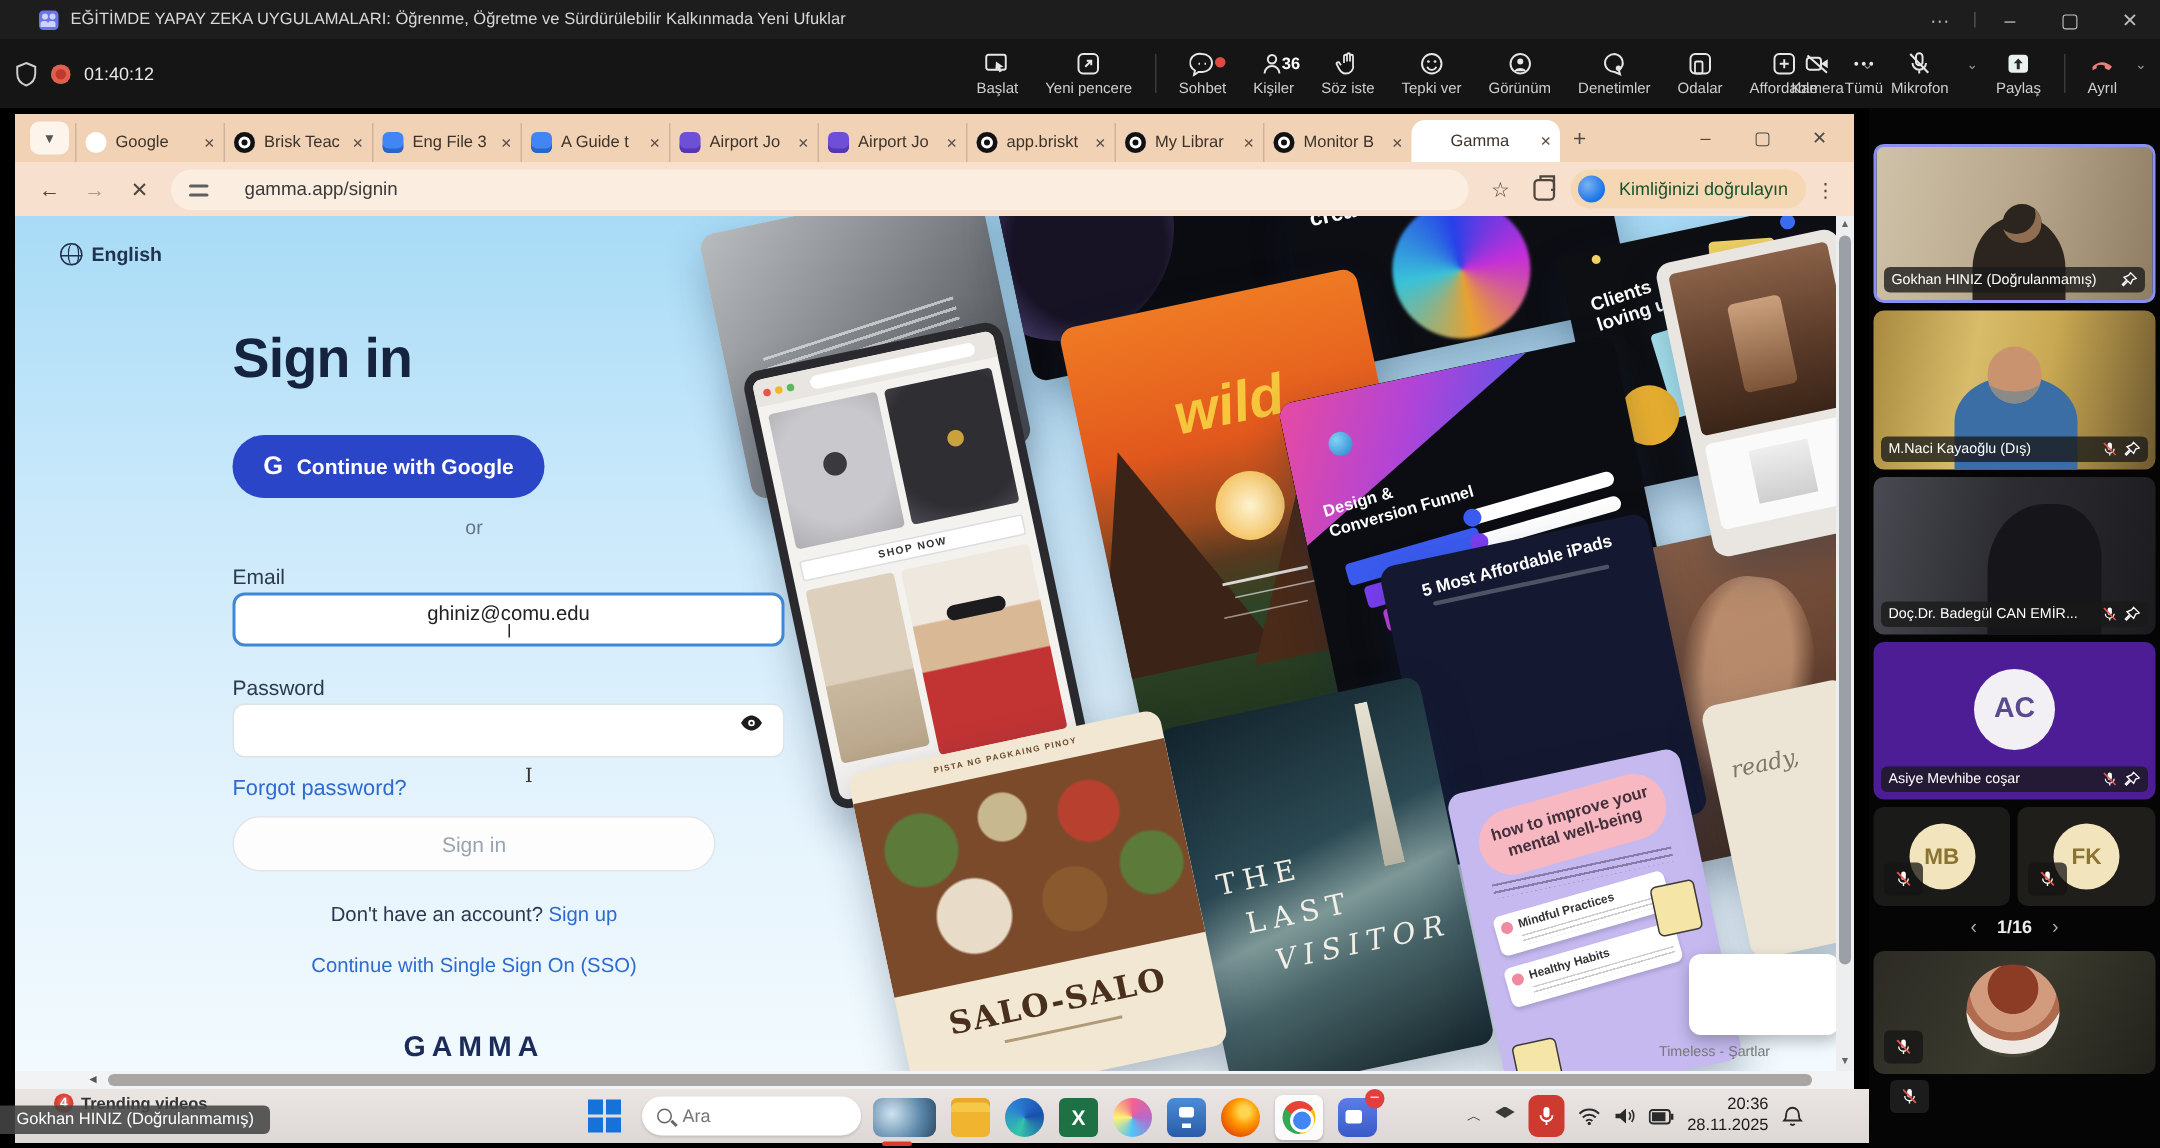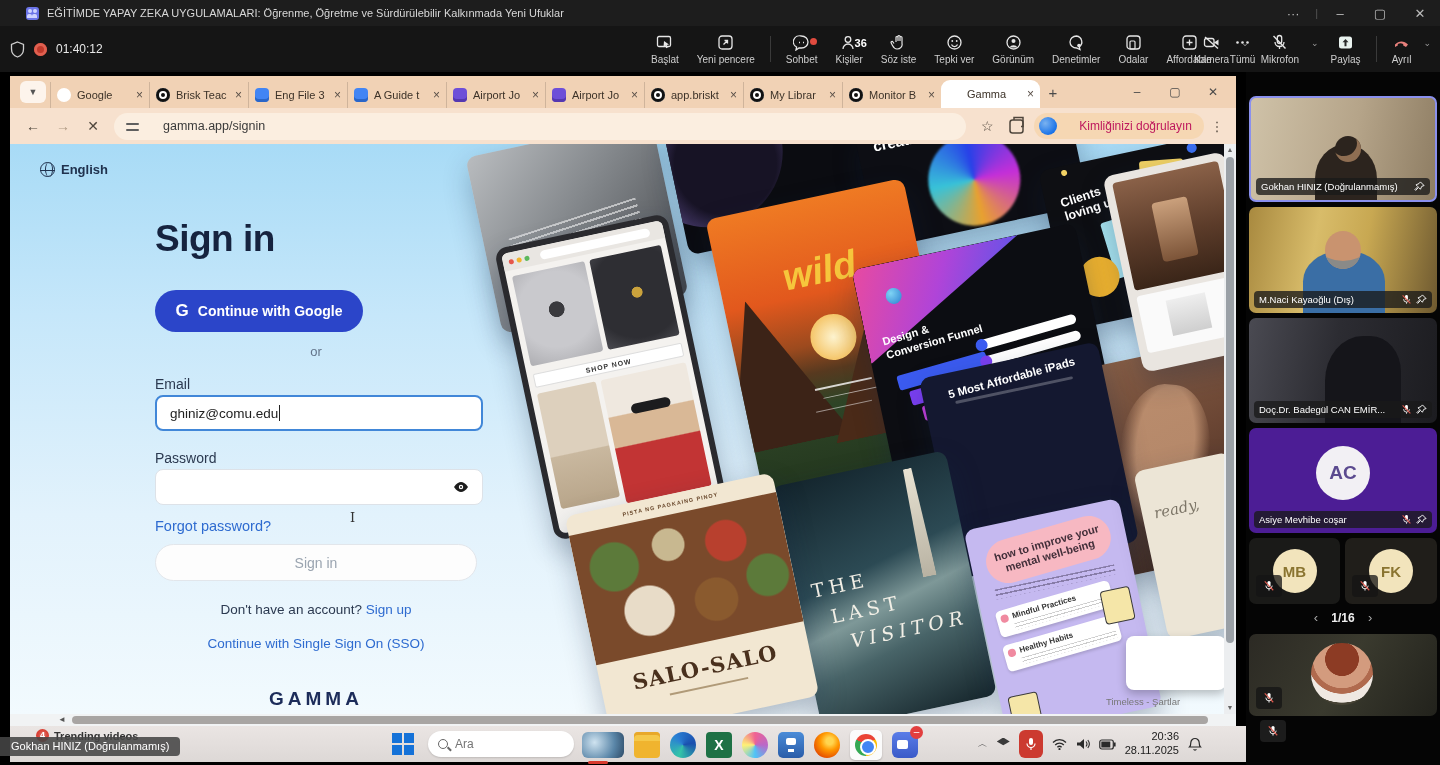--- a/index.html
+++ b/index.html
@@ -49,36 +49,36 @@
   .tab-win-ctrls .wc { width:38px; text-align:center; font-size:12px; }
 
   .navbar { position:absolute; left:0; top:32px; width:100%; height:36px; background:#f7e1ce; display:flex; align-items:center; padding:0 10px; gap:4px; }
   .navb { width:26px; height:26px; text-align:center; line-height:26px; color:#4f463c; font-size:14px; flex:none; }
   .navb.dim { color:#b09a84; }
   .urlpill { flex:1; height:27px; background:#fbeee0; border-radius:14px; display:flex; align-items:center; padding:0 12px; gap:24px; margin:0 4px; }
   .tune-ic { width:13px; height:11px; position:relative; flex:none; }
   .tune-ic::before, .tune-ic::after { content:""; position:absolute; left:0; right:0; height:2px; background:#5f5f5f; border-radius:1px; }
   .tune-ic::before { top:2px; } .tune-ic::after { bottom:1px; }
   .urltext { font-size:12.5px; color:#3a3a3a; }
-  .verifypill { height:26px; background:#f6d7b3; border-radius:13px; display:flex; align-items:center; gap:22px; padding:0 12px 0 5px; font-size:12px; color:#be185d; flex:none; }
+  .verifypill { height:26px; background:#f6d7b3; border-radius:13px; display:flex; align-items:center; gap:9px; padding:0 12px 0 5px; font-size:12px; color:#14532d; flex:none; }
   .verify-av { width:18px; height:18px; border-radius:50%; background:radial-gradient(circle at 35% 35%, #7ab2f0, #1a73e8 70%); }
   .kebab { width:18px; text-align:center; color:#4f463c; font-size:13px; letter-spacing:0; flex:none; }
 
   
   .content { position:absolute; left:0; top:68px; width:1226px; height:570px; overflow:hidden; background:linear-gradient(180deg,#a8dbf6 0%, #c6e7fa 30%, #e2f2fc 65%, #f2fafe 100%); }
   .lang { position:absolute; left:30px; top:18px; display:flex; align-items:center; gap:6px; font-size:13px; color:#20324e; font-weight:bold; }
   .globe { width:15px; height:15px; border:1.5px solid #20324e; border-radius:50%; position:relative; }
   .globe::before { content:""; position:absolute; left:50%; top:-1px; bottom:-1px; width:6px; margin-left:-3px; border:1.5px solid #20324e; border-radius:50%; border-top:none; border-bottom:none; }
   .globe::after { content:""; position:absolute; left:-1px; right:-1px; top:50%; height:0; border-top:1.5px solid #20324e; }
   .h1 { position:absolute; left:145px; top:74px; font-size:37px; font-weight:bold; color:#16233f; letter-spacing:-0.5px; }
   .gbtn { position:absolute; left:145px; top:146px; width:208px; height:42px; border-radius:21px; background:#2b45c9; color:#fff; display:flex; align-items:center; justify-content:center; gap:9px; font-size:14px; font-weight:bold; }
   .gbtn .g { font-size:17px; font-weight:bold; }
   .ortext { position:absolute; left:145px; top:200px; width:322px; text-align:center; color:#63748a; font-size:13px; }
   .flabel { position:absolute; left:145px; font-size:14px; color:#2b3950; }
-  .finput { position:absolute; left:145px; width:328px; height:36px; background:#fff; border-radius:8px; display:flex; align-items:center; padding:16px 13px; font-size:13.5px; color:#222; }
+  .finput { position:absolute; left:145px; width:368px; height:36px; background:#fff; border-radius:8px; display:flex; align-items:center; padding:4px 13px; font-size:13.5px; color:#222;flex-direction:column; }
   .email-in { top:251px; border:2px solid #4187d8; }
   .pass-in { top:325px; border:1px solid #dde2e8; }
   .caret { width:1px; height:16px; background:#222; margin-left:1px; }
   .eye { margin-left:auto; width:16px; height:16px; }
   .link { color:#2e6bd0; }
   .forgot { position:absolute; left:145px; top:374px; font-size:14.5px; }
   .ibeam { position:absolute; left:340px; top:366px; font-family:"DejaVu Serif", serif; font-size:13px; color:#333; }
   .subtn { position:absolute; left:145px; top:400px; width:322px; height:37px; border-radius:19px; background:#fdfdfd; border:1px solid #e2e6eb; color:#9aa4b0; font-size:14px; display:flex; align-items:center; justify-content:center; }
   .acctrow { position:absolute; left:145px; top:458px; width:322px; text-align:center; font-size:13.5px; color:#2b3950; }
   .sso { position:absolute; left:145px; top:492px; width:322px; text-align:center; font-size:13.5px; }

